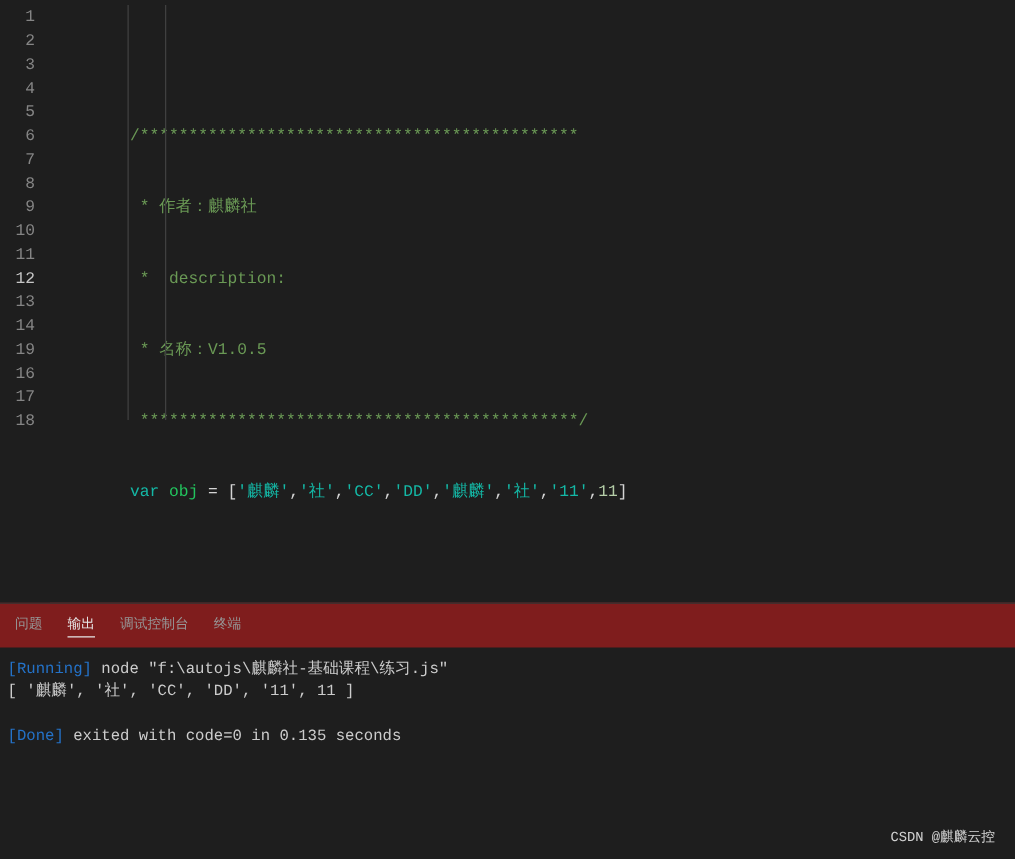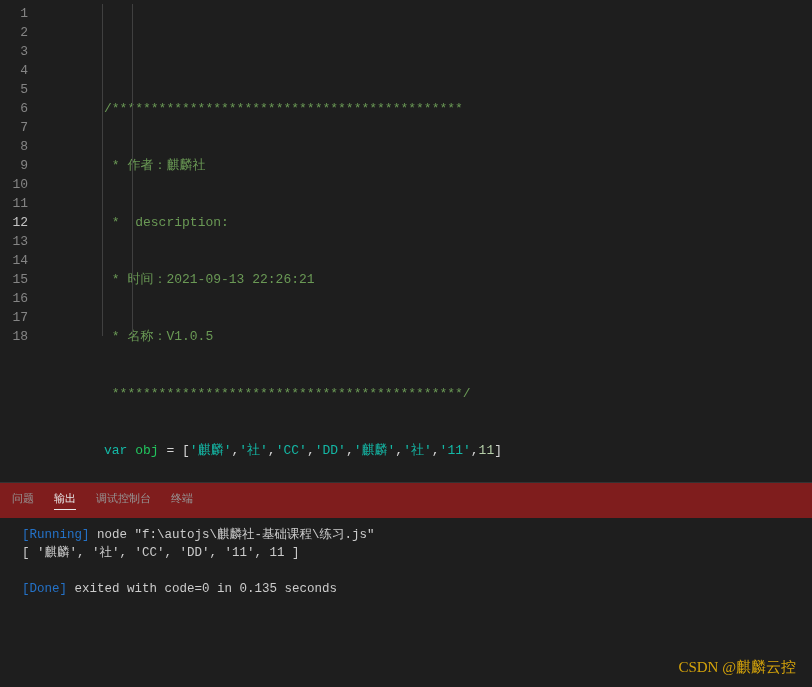--- a/index.html
+++ b/index.html
@@ -69,35 +69,35 @@
   border-top: 1px solid #333;
   background: #7f1d1d;
 }
 .panel-tabs .active {
   color: #e7e7e7;
   border-bottom: 1px solid #e7e7e7;
   padding-bottom: 3px;
   text-align: center;
 }
 .terminal {
-  padding: 8px 22px;
+  padding: 8px 6px;
   font-size: 12.5px;
   line-height: 18px;
   white-space: pre;
   color: #cccccc;
 }
 .tblue { color: #2472c8; }
 .twhite { color: #cccccc; }
 .watermark {
   position: absolute;
   right: 16px;
   bottom: 10px;
-  color: #eab308;
-  font-family: Liberation Serif, serif;
-  font-size: 15px;
+  color: #e5e5e5;
+  font-family: Liberation Mono, monospace;
+  font-size: 11px;
   opacity: 0.9;
 }
 </style>
 </head>
 <body>
 
 <div class="editor">
   <div class="gutter">
     <div>1</div>
     <div>2</div>
@@ -106,35 +106,34 @@
     <div>5</div>
     <div>6</div>
     <div>7</div>
     <div>8</div>
     <div>9</div>
     <div>10</div>
     <div>11</div>
     <div class="active">12</div>
     <div>13</div>
     <div>14</div>
-    <div>15</div>
+    <div>19</div>
     <div>16</div>
     <div>17</div>
     <div>18</div>
   </div>
   <div class="code">
     <div class="guides">
       <div class="guide g1"></div>
       <div class="guide g2"></div>
     </div>
     <span class="line i0"></span>
     <span class="line i0 cgreen">/*********************************************</span>
     <span class="line i0 cgreen"><span> * </span><span>作者：麒麟社</span></span>
     <span class="line i0 cgreen"><span> *  </span><span>description:</span></span>
-    <span class="line i0 cgreen"><span> * </span><span>时间：2021-09-13 22:26:21</span></span>
     <span class="line i0 cgreen"><span> * </span><span>名称：V1.0.5</span></span>
     <span class="line i0 cgreen"> *********************************************/</span>
     <span class="line i0"><span class="ckey">var</span><span class="cvar"> obj </span><span>= [</span><span class="cstr">'麒麟'</span><span>,</span><span class="cstr">'社'</span><span>,</span><span class="cstr">'CC'</span><span>,</span><span class="cstr">'DD'</span><span>,</span><span class="cstr">'麒麟'</span><span>,</span><span class="cstr">'社'</span><span>,</span><span class="cstr">'11'</span><span>,</span><span class="cnum">11</span><span>]</span></span>
     
     
     
     
     
     
     

